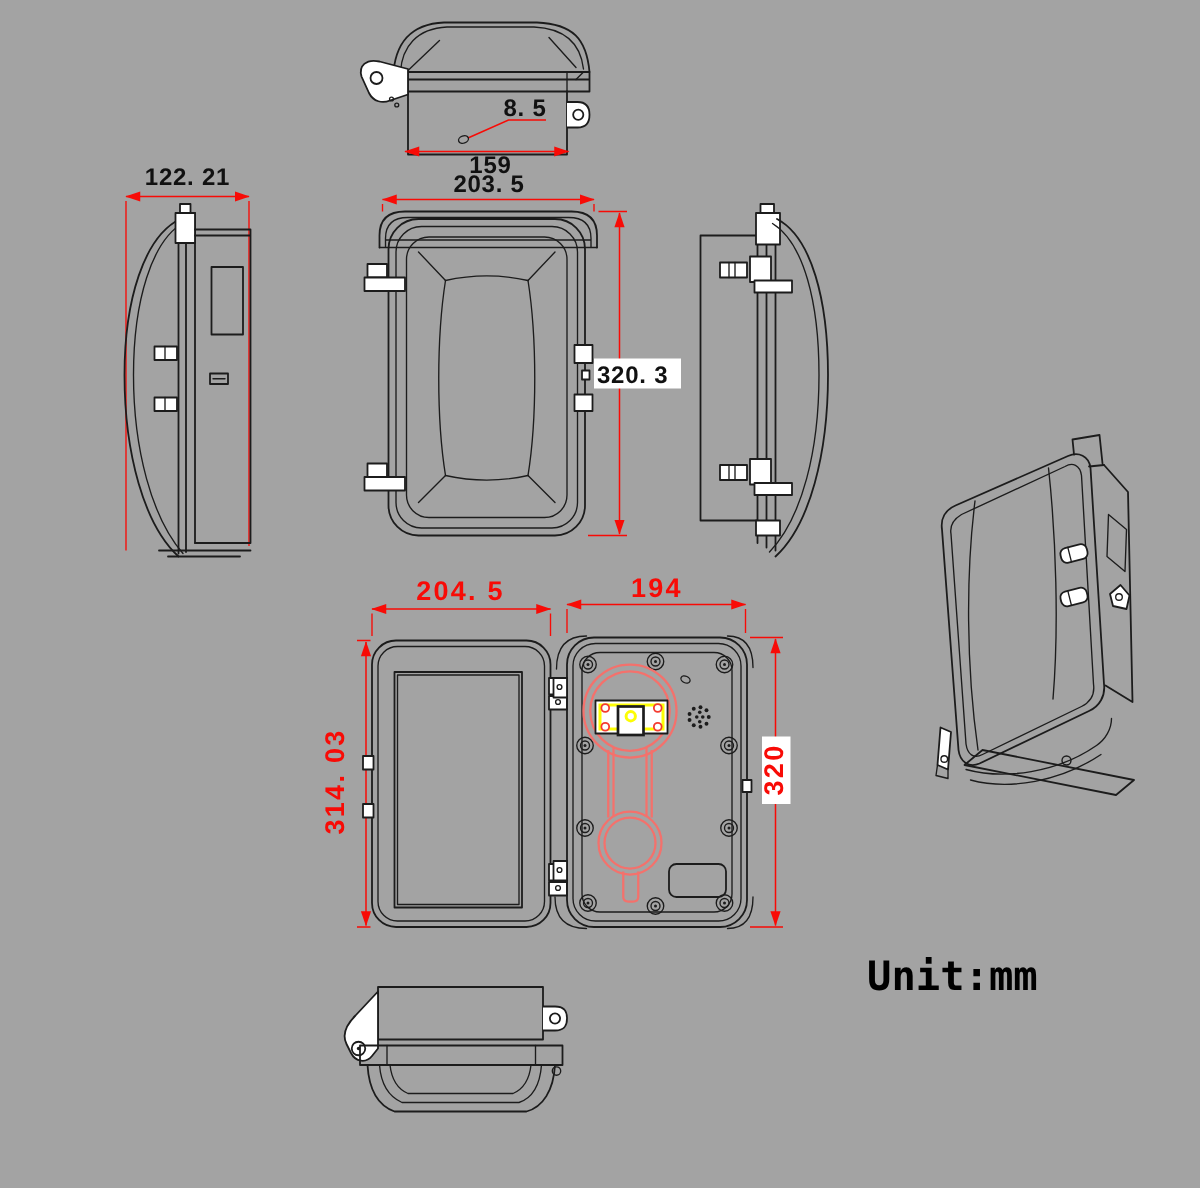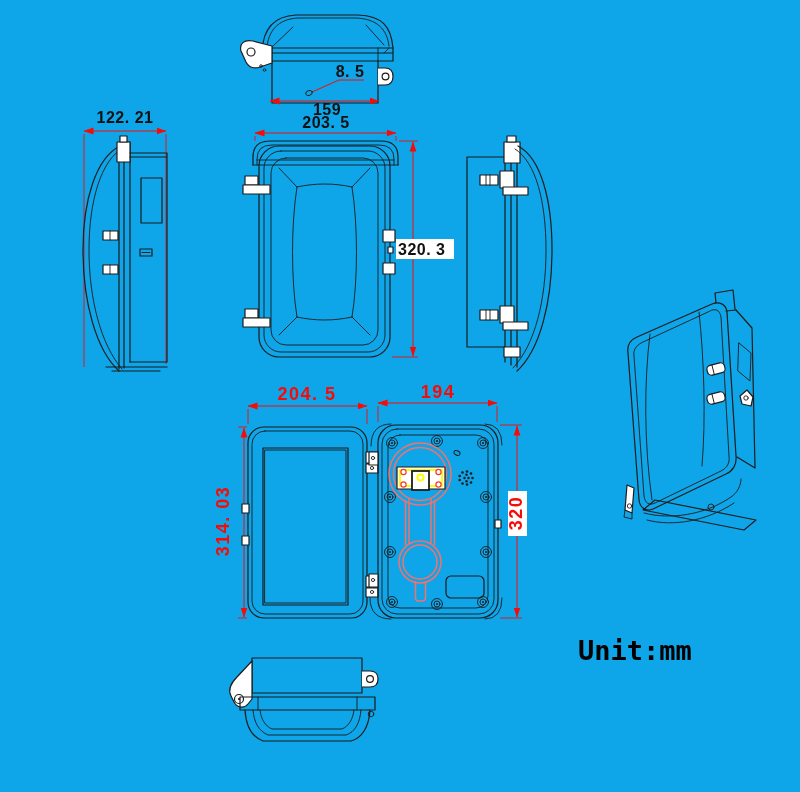--- a/index.html
+++ b/index.html
@@ -1,16 +1,16 @@
 <!DOCTYPE html>
 <html><head>
 <meta charset="utf-8">
 <style>
   html,body{margin:0;padding:0;background:#fff;}
-  #stage{position:relative;width:800px;height:792px;background:#0ea5e9;overflow:hidden;}
+  #stage{position:relative;width:800px;height:792px;background:#a3a3a3;overflow:hidden;}
   .ln{fill:none;stroke:#1c1c1c;stroke-width:1.2;stroke-linejoin:round;stroke-linecap:round;}
   .lnf{fill:#ffffff;stroke:#1c1c1c;stroke-width:1.2;stroke-linejoin:round;}
   .thin{stroke-width:0.9;}
   .red{fill:none;stroke:#f80b06;stroke-width:1;}
   .redthin{fill:none;stroke:#f80b06;stroke-width:0.9;}
   .hs{fill:none;stroke:#f4716c;stroke-width:1.5;}
   .yel{fill:none;stroke:#fdfd04;stroke-width:2;}
   .redc{fill:#fff;stroke:#f43b30;stroke-width:1.2;}
   .dt{font:bold 16px "Liberation Sans",sans-serif;fill:#111;letter-spacing:0.5px;}
   .dtr{font:bold 18px "Liberation Sans",sans-serif;fill:#f80b06;letter-spacing:1.5px;}

